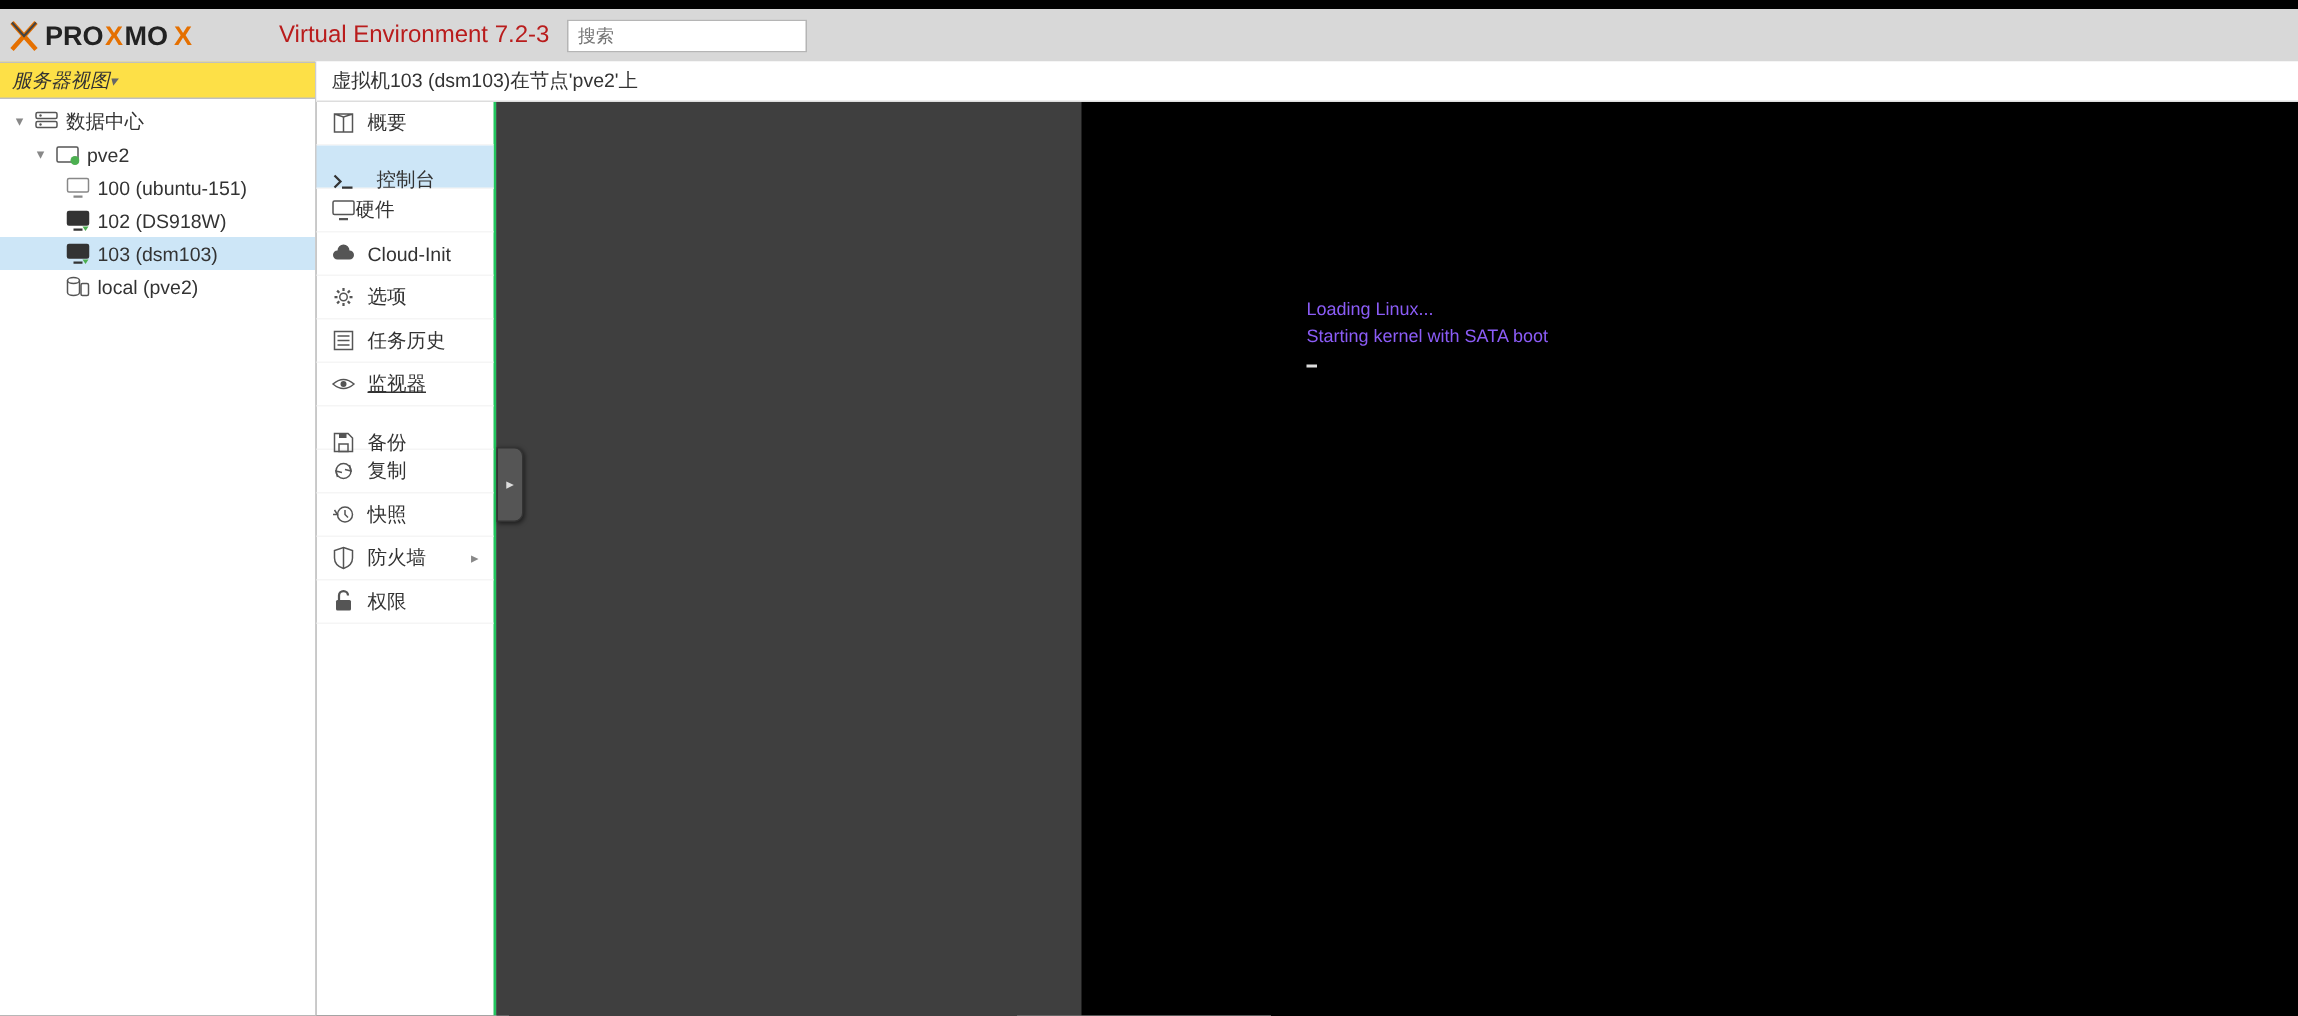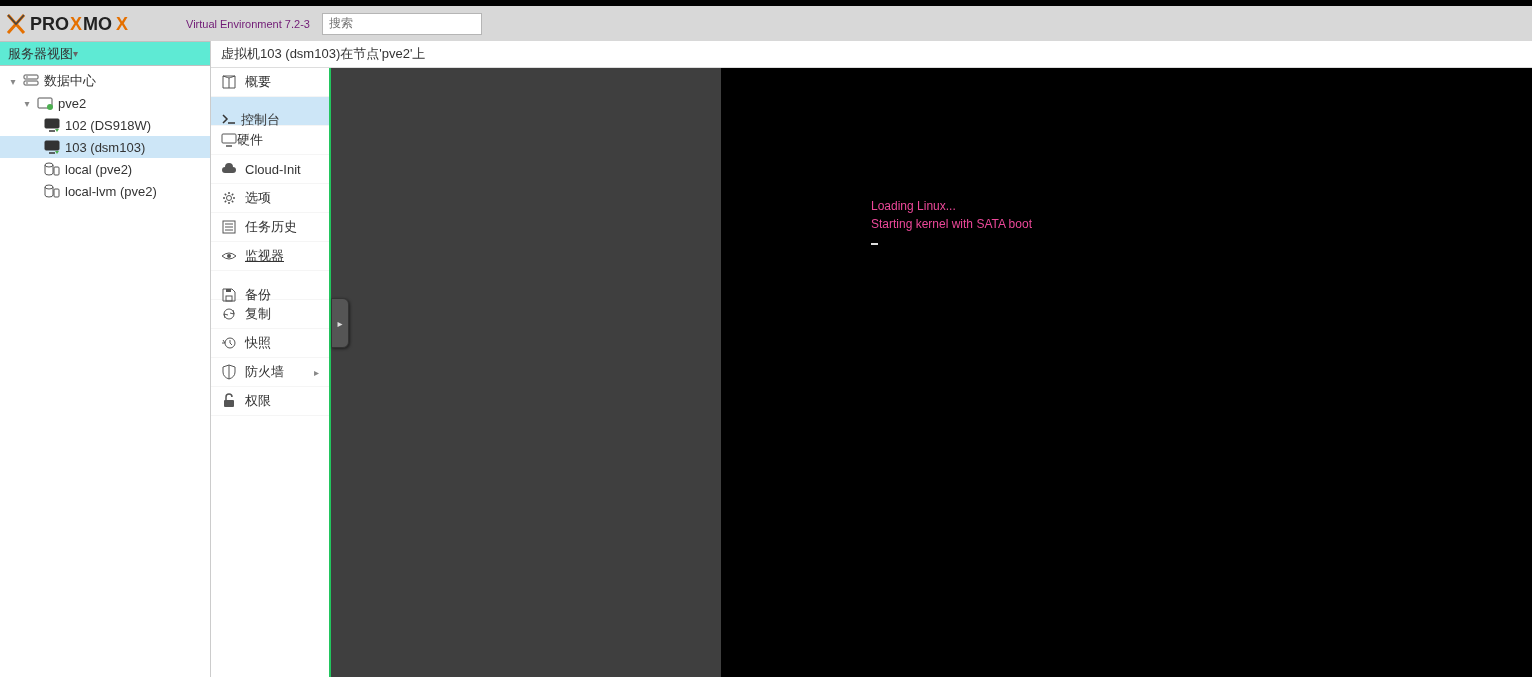--- a/index.html
+++ b/index.html
@@ -9,54 +9,54 @@
 
 .header {
   height: 35px;
   background: #d8d8d8;
   display: flex;
   align-items: center;
   padding: 0 6px;
   gap: 6px;
 }
 .logo { display: flex; align-items: center; height: 24px; justify-content: flex-end; }
-.ve-text { font-size: 11px; color: #701a75; margin-left: 4px; }
+.ve-text { font-size: 16px; color: #b91c1c; margin-left: 4px; }
 .search {
   margin-left: 6px;
   height: 22px;
   width: 160px;
   border: 1px solid #b5b5b5;
   background: #fff;
   font-size: 12px;
   padding: 0 6px;
   color: #7f1d1d;
-  font-family: Liberation Mono, monospace;
 }
 
 .main { display: flex; height: calc(100% - 41px); }
 
 .sidebar-left {
   width: 211px;
   background: #fff;
   border-right: 1px solid #ccc;
   display: flex;
   flex-direction: column;
 }
 .view-selector {
   height: 25px;
-  background: #5eead4;
+  background: #fde047;
   border: 1px solid #c0c0c0;
   border-width: 1px 0;
   display: flex;
   align-items: center;
   padding: 0 8px;
   font-size: 13px;
   color: #333;
   cursor: pointer;
   justify-content: flex-start;
+  font-style: italic;
 }
 .tree { flex: 1; padding-top: 4px; font-size: 13px; color: #333; }
 .tree-item {
   height: 22px;
   display: flex;
   align-items: center;
   gap: 5px;
   cursor: pointer;
   padding-right: 4px;
 }
@@ -121,21 +121,21 @@
   justify-content: center;
   color: #ddd;
   font-size: 10px;
   cursor: pointer;
   box-shadow: 1px 1px 3px rgba(0,0,0,0.5);
 }
 .dark-left { width: 390px; background: #3f3f3f; }
 .black-console {
   flex: 1;
   background: #000;
-  color: #ec4899;
+  color: #8b5cf6;
   font-family: "Courier New", monospace;
   font-size: 12px;
   padding: 130px 0 0 150px;
   line-height: 1.4;
   white-space: pre;
 }
 .cursor-block { display:inline-block; width:7px; height:2px; background:#ddd; margin-top:6px; }
 
 svg { display: block; }
 </style>
@@ -187,20 +187,29 @@
             <svg width="16" height="16" viewBox="0 0 16 16">
               <rect x="1" y="3" width="14" height="10" rx="1" fill="none" stroke="#555"></rect>
               <circle cx="13" cy="12" r="3" fill="#4caf50"></circle>
             </svg>
           </span>
           <span>pve2</span>
         </div>
         <div class="tree-item tree-indent-2">
           <span class="tree-icon">
             <svg width="16" height="16" viewBox="0 0 16 16">
+              <rect x="1" y="2" width="14" height="9" rx="1" fill="none" stroke="#888"></rect>
+              <line x1="5" y1="14" x2="11" y2="14" stroke="#888" stroke-width="1.5"></line>
+            </svg>
+          </span>
+          <span>100 (ubuntu-151)</span>
+        </div>
+        <div class="tree-item tree-indent-2">
+          <span class="tree-icon">
+            <svg width="16" height="16" viewBox="0 0 16 16">
               <rect x="1" y="2" width="14" height="9" rx="1" fill="#333" stroke="#333"></rect>
               <line x1="5" y1="14" x2="11" y2="14" stroke="#333" stroke-width="1.5"></line>
               <path d="M11 12 L15 12 L13 15 Z" fill="#4caf50"></path>
             </svg>
           </span>
           <span>102 (DS918W)</span>
         </div>
         <div class="tree-item tree-indent-2 selected">
           <span class="tree-icon">
             <svg width="16" height="16" viewBox="0 0 16 16">
@@ -213,30 +222,20 @@
         </div>
         <div class="tree-item tree-indent-2">
           <span class="tree-icon">
             <svg width="16" height="16" viewBox="0 0 16 16">
               <ellipse cx="5" cy="4" rx="4" ry="2" fill="none" stroke="#555"></ellipse>
               <path d="M1 4 L1 12 A4 2 0 0 0 9 12 L9 4" fill="none" stroke="#555"></path>
               <rect x="10" y="6" width="5" height="8" rx="1" fill="none" stroke="#555"></rect>
             </svg>
           </span>
           <span>local (pve2)</span>
-        </div>
-        <div class="tree-item tree-indent-2">
-          <span class="tree-icon">
-            <svg width="16" height="16" viewBox="0 0 16 16">
-              <ellipse cx="5" cy="4" rx="4" ry="2" fill="none" stroke="#555"></ellipse>
-              <path d="M1 4 L1 12 A4 2 0 0 0 9 12 L9 4" fill="none" stroke="#555"></path>
-              <rect x="10" y="6" width="5" height="8" rx="1" fill="none" stroke="#555"></rect>
-            </svg>
-          </span>
-          <span>local-lvm (pve2)</span>
         </div>
       </div>
   </div>
 
   <div class="content">
     <div class="breadcrumb">
       <span>虚拟机103 (dsm103)在节点'pve2'上</span>
     </div>
     <div class="content-body">
 
@@ -246,21 +245,21 @@
     <span class="menu-icon">
                 <svg width="16" height="16" viewBox="0 0 16 16">
                   <path d="M2 2 L2 14 L14 14 L14 2 Z M2 2 Q8 4 8 4 Q8 4 14 2" fill="none" stroke="#555"></path>
                   <line x1="8" y1="4" x2="8" y2="14" stroke="#555"></line>
                 </svg>
               </span>
     <span>概要</span>
   </span>
           </div>
           <div class="menu-item selected">
-            <span style="display:flex;align-items:flex-start;gap:4px;margin-top:17px;">
+            <span style="display:flex;align-items:flex-end;gap:14px;margin-top:17px;">
     <span class="menu-icon">
                 <svg width="16" height="16" viewBox="0 0 16 16">
                   <path d="M2 4 L6 8 L2 12" fill="none" stroke="#333" stroke-width="1.5"></path>
                   <line x1="7" y1="12" x2="14" y2="12" stroke="#333" stroke-width="1.5"></line>
                 </svg>
               </span>
     <span>控制台</span>
   </span>
           </div>
           <div class="menu-item">

